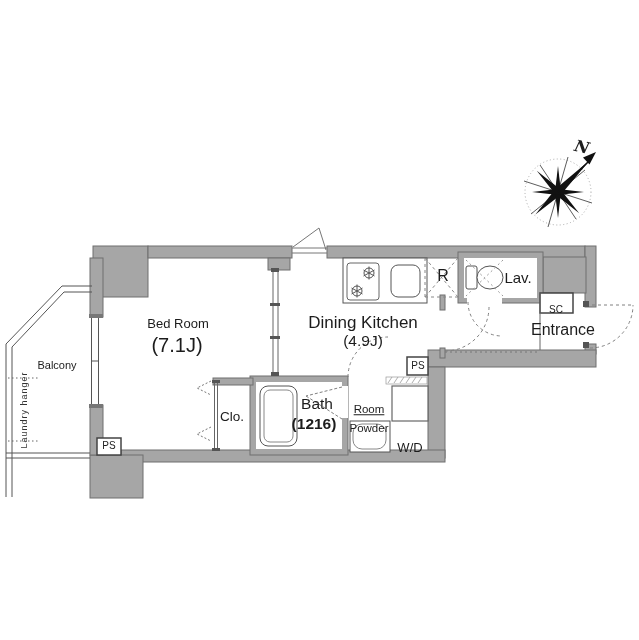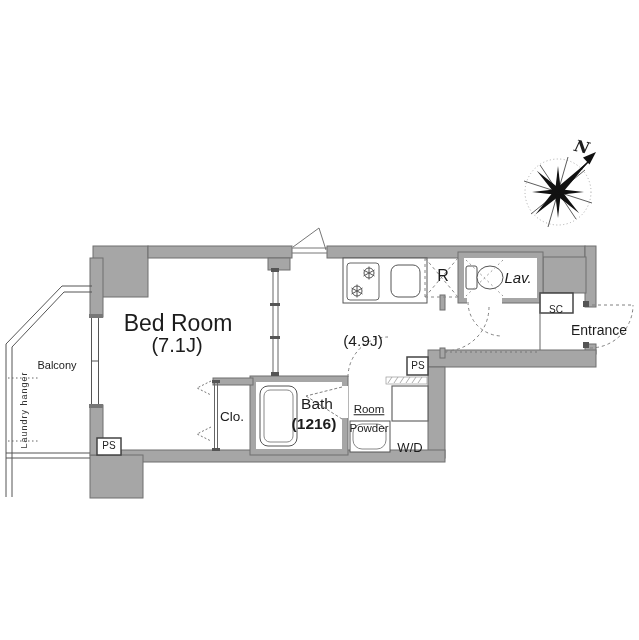--- a/index.html
+++ b/index.html
@@ -186,32 +186,33 @@
       <polygon points="558,166 561,192 555,192"></polygon>
       <polygon points="558,218 561,192 555,192"></polygon>
       <polygon points="584,192 558,195 558,189"></polygon>
       <polygon points="532,192 558,195 558,189"></polygon>
       <polygon points="596,152 583,157.5 589.5,164.5"></polygon>
     </g>
     <path d="M558,192 L591,159" stroke="#111" stroke-width="1.5"></path>
   </g>
 </svg>
 
-<div class="lbl" style="left:178px;top:323px;font-size:23px;text-align:center;">Bed Room</div>
+<div class="lbl" style="left:178px;top:323px;font-size:13px;text-align:center;">Bed Room</div>
 <div class="lbl" style="left:177px;top:345px;font-size:20px;">(7.1J)</div>
+<div class="lbl" style="left:363px;top:322px;font-size:17px;">Dining Kitchen</div>
 <div class="lbl" style="left:363px;top:341px;font-size:15.5px;">(4.9J)</div>
 <div class="lbl" style="left:57px;top:365px;font-size:11px;">Balcony</div>
 <div class="lbl vert" style="left:24px;top:410px;font-size:9px;color:#333;">Laundry hanger</div>
 <div class="lbl" style="left:232px;top:417px;font-size:13.5px;">Clo.</div>
 <div class="lbl" style="left:317px;top:404px;font-size:15.5px;">Bath</div>
 <div class="lbl" style="left:314px;top:424px;font-size:15.5px;font-weight:bold;">(1216)</div>
 <div class="lbl" style="left:369px;top:397px;font-size:11.5px;margin-top:32px;">Powder</div>
 <div class="lbl" style="left:369px;top:410px;font-size:11.5px;text-decoration:underline;">Room</div>
 <div class="lbl" style="left:410px;top:404px;font-size:13px;margin-top:43px;">W/D</div>
 <div class="lbl" style="left:443px;top:276px;font-size:16px;">R</div>
-<div class="lbl" style="left:518px;top:277px;font-size:15px;font-style:italic;">Lav.</div>
+<div class="lbl" style="left:518px;top:277px;font-size:15px;">Lav.</div>
 <div class="lbl" style="left:556px;top:310px;font-size:10px;">SC</div>
-<div class="lbl" style="left:563px;top:330px;font-size:14px;margin-left:36px;">Entrance</div>
+<div class="lbl" style="left:563px;top:330px;font-size:16px;">Entrance</div>
 <div class="lbl" style="left:109px;top:446px;font-size:10px;">PS</div>
 <div class="lbl" style="left:418px;top:366px;font-size:10px;">PS</div>
 <div class="n-label" style="left:582px;top:147px;font-size:16px;">N</div>
 
 </div>
 
 </body></html>

